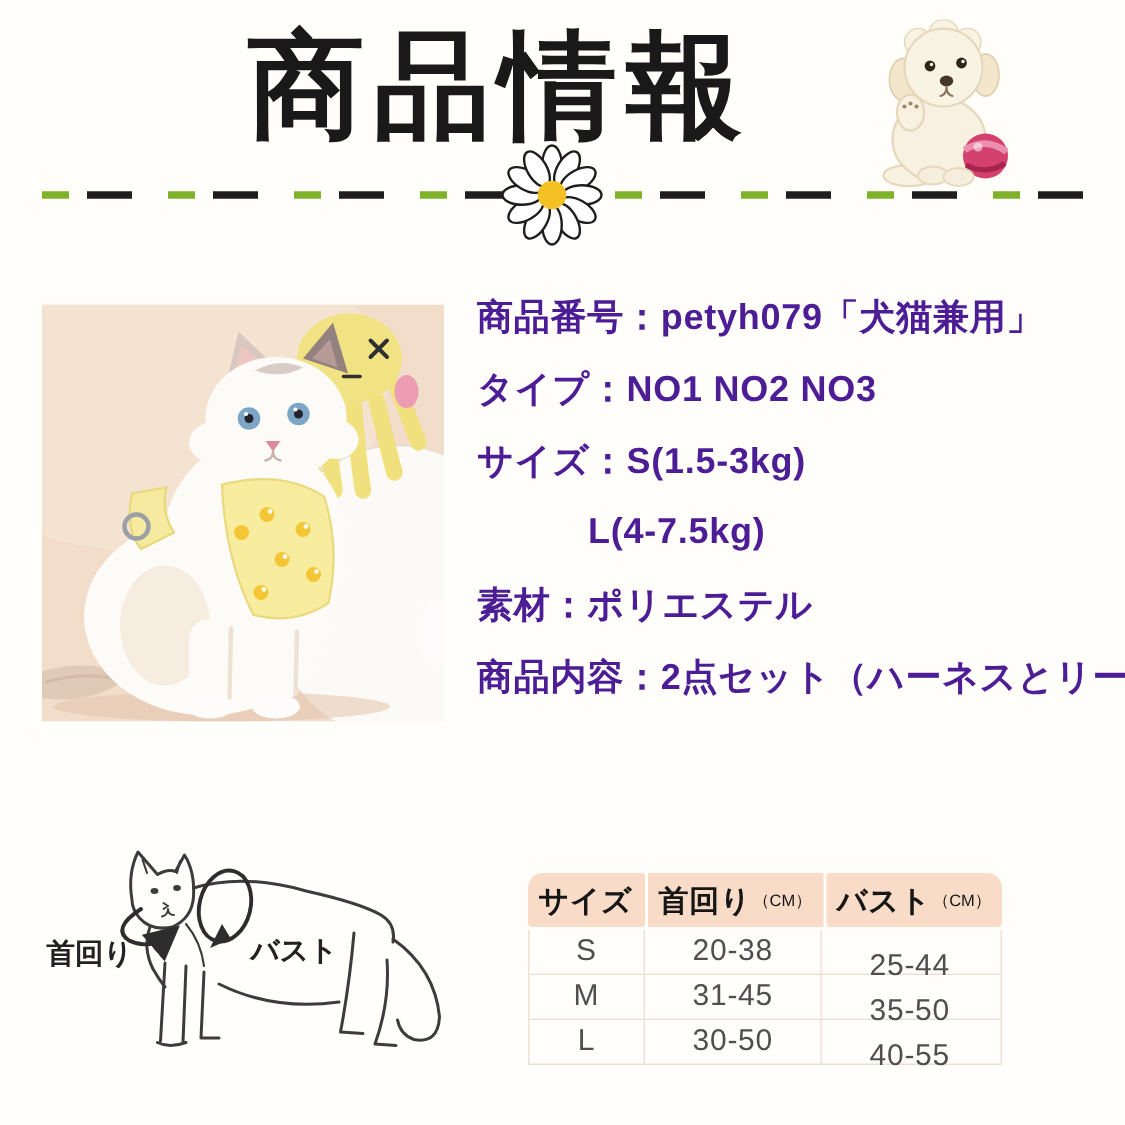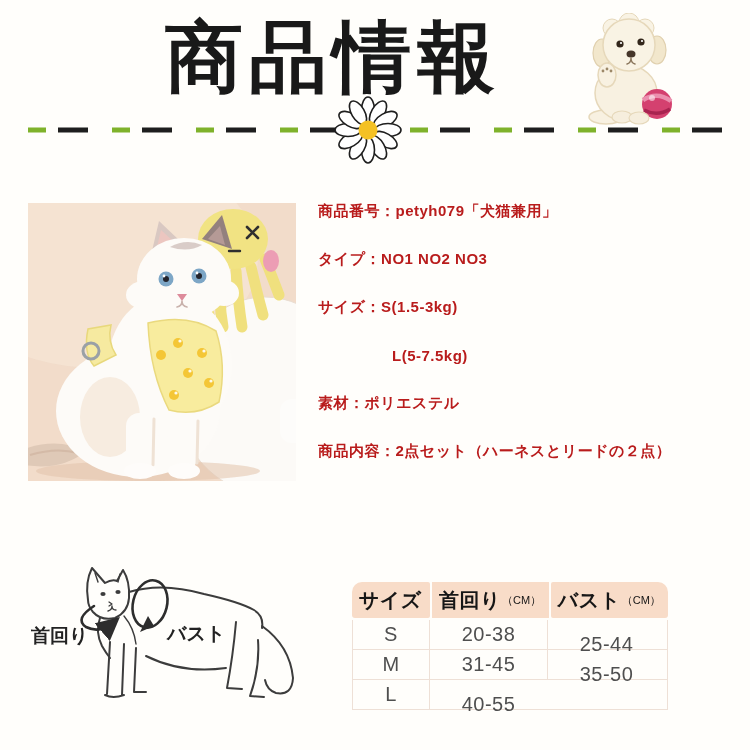--- a/index.html
+++ b/index.html
@@ -17,21 +17,21 @@
   }
   
   .puppy   { position:absolute; left:582px; top:13px;  width:94px;  height:112px; }
   .divider { position:absolute; left:0;     top:96px;  width:750px; height:68px; }
   .photo   { position:absolute; left:28px;  top:203px; width:268px; height:278px; }
   .diagram { position:absolute; left:12px;  top:556px; width:300px; height:194px; }
   
   .details { position:absolute; left:318px; top:187px; width:430px; }
   .dline {
     height:48px; display:flex; align-items:center;
-    font-size:15px; font-weight:600; color:#b91c1c; letter-spacing:0.5px;
+    font-size:24px; font-weight:600; color:#4c1d95; letter-spacing:0.5px;
     white-space:nowrap;
   }
   .dline.indent { padding-left:74px; }
   
   .size-table { position:absolute; left:352px; top:582px; width:316px; }
   .t-head { display:flex; gap:2px; }
   .th {
     background:#f8dcc8; height:36px; display:flex; align-items:center; justify-content:center;
     font-weight:700; font-size:20px; color:#161616; letter-spacing:0.5px;
   }
@@ -185,21 +185,21 @@
       <path d="M 126 216 L 125 262 M 170 218 L 169 260" stroke="#efe2d5" stroke-width="3" stroke-linecap="round"></path>
       <ellipse cx="112" cy="268" rx="16" ry="8" fill="#fefcfa"></ellipse>
       <ellipse cx="156" cy="268" rx="16" ry="8" fill="#fefcfa"></ellipse>
     </g>
   </svg>
 
   <div class="details">
     <div class="dline">商品番号：petyh079「犬猫兼用」</div>
     <div class="dline">タイプ：NO1 NO2 NO3</div>
     <div class="dline">サイズ：S(1.5-3kg)</div>
-    <div class="dline indent">L(5-7.5kg)</div>
+    <div class="dline indent">L(4-7.5kg)</div>
     <div class="dline">素材：ポリエステル</div>
     <div class="dline">商品内容：2点セット（ハーネスとリードの２点）</div>
   </div>
 
   <svg class="diagram" viewBox="0 0 300 194" aria-hidden="true">
     <defs>
       <marker id="ah" markerWidth="9" markerHeight="9" refX="6" refY="4.5" orient="auto">
         <path d="M0 0 L9 4.5 L0 9 Z" fill="#2d2d2d"></path>
       </marker>
     </defs>
@@ -260,18 +260,19 @@
         <div class="td c2">20-38</div>
         <div class="td c3">25-44</div>
       </div>
       <div class="tr">
         <div class="td c1">M</div>
         <div class="td c2">31-45</div>
         <div class="td c3">35-50</div>
       </div>
       <div class="tr">
         <div class="td c1">L</div>
+        <div class="td c2">30-50</div>
         <div class="td c3">40-55</div>
       </div>
     </div>
   </div>
 
 </div>
 
 </body></html>

